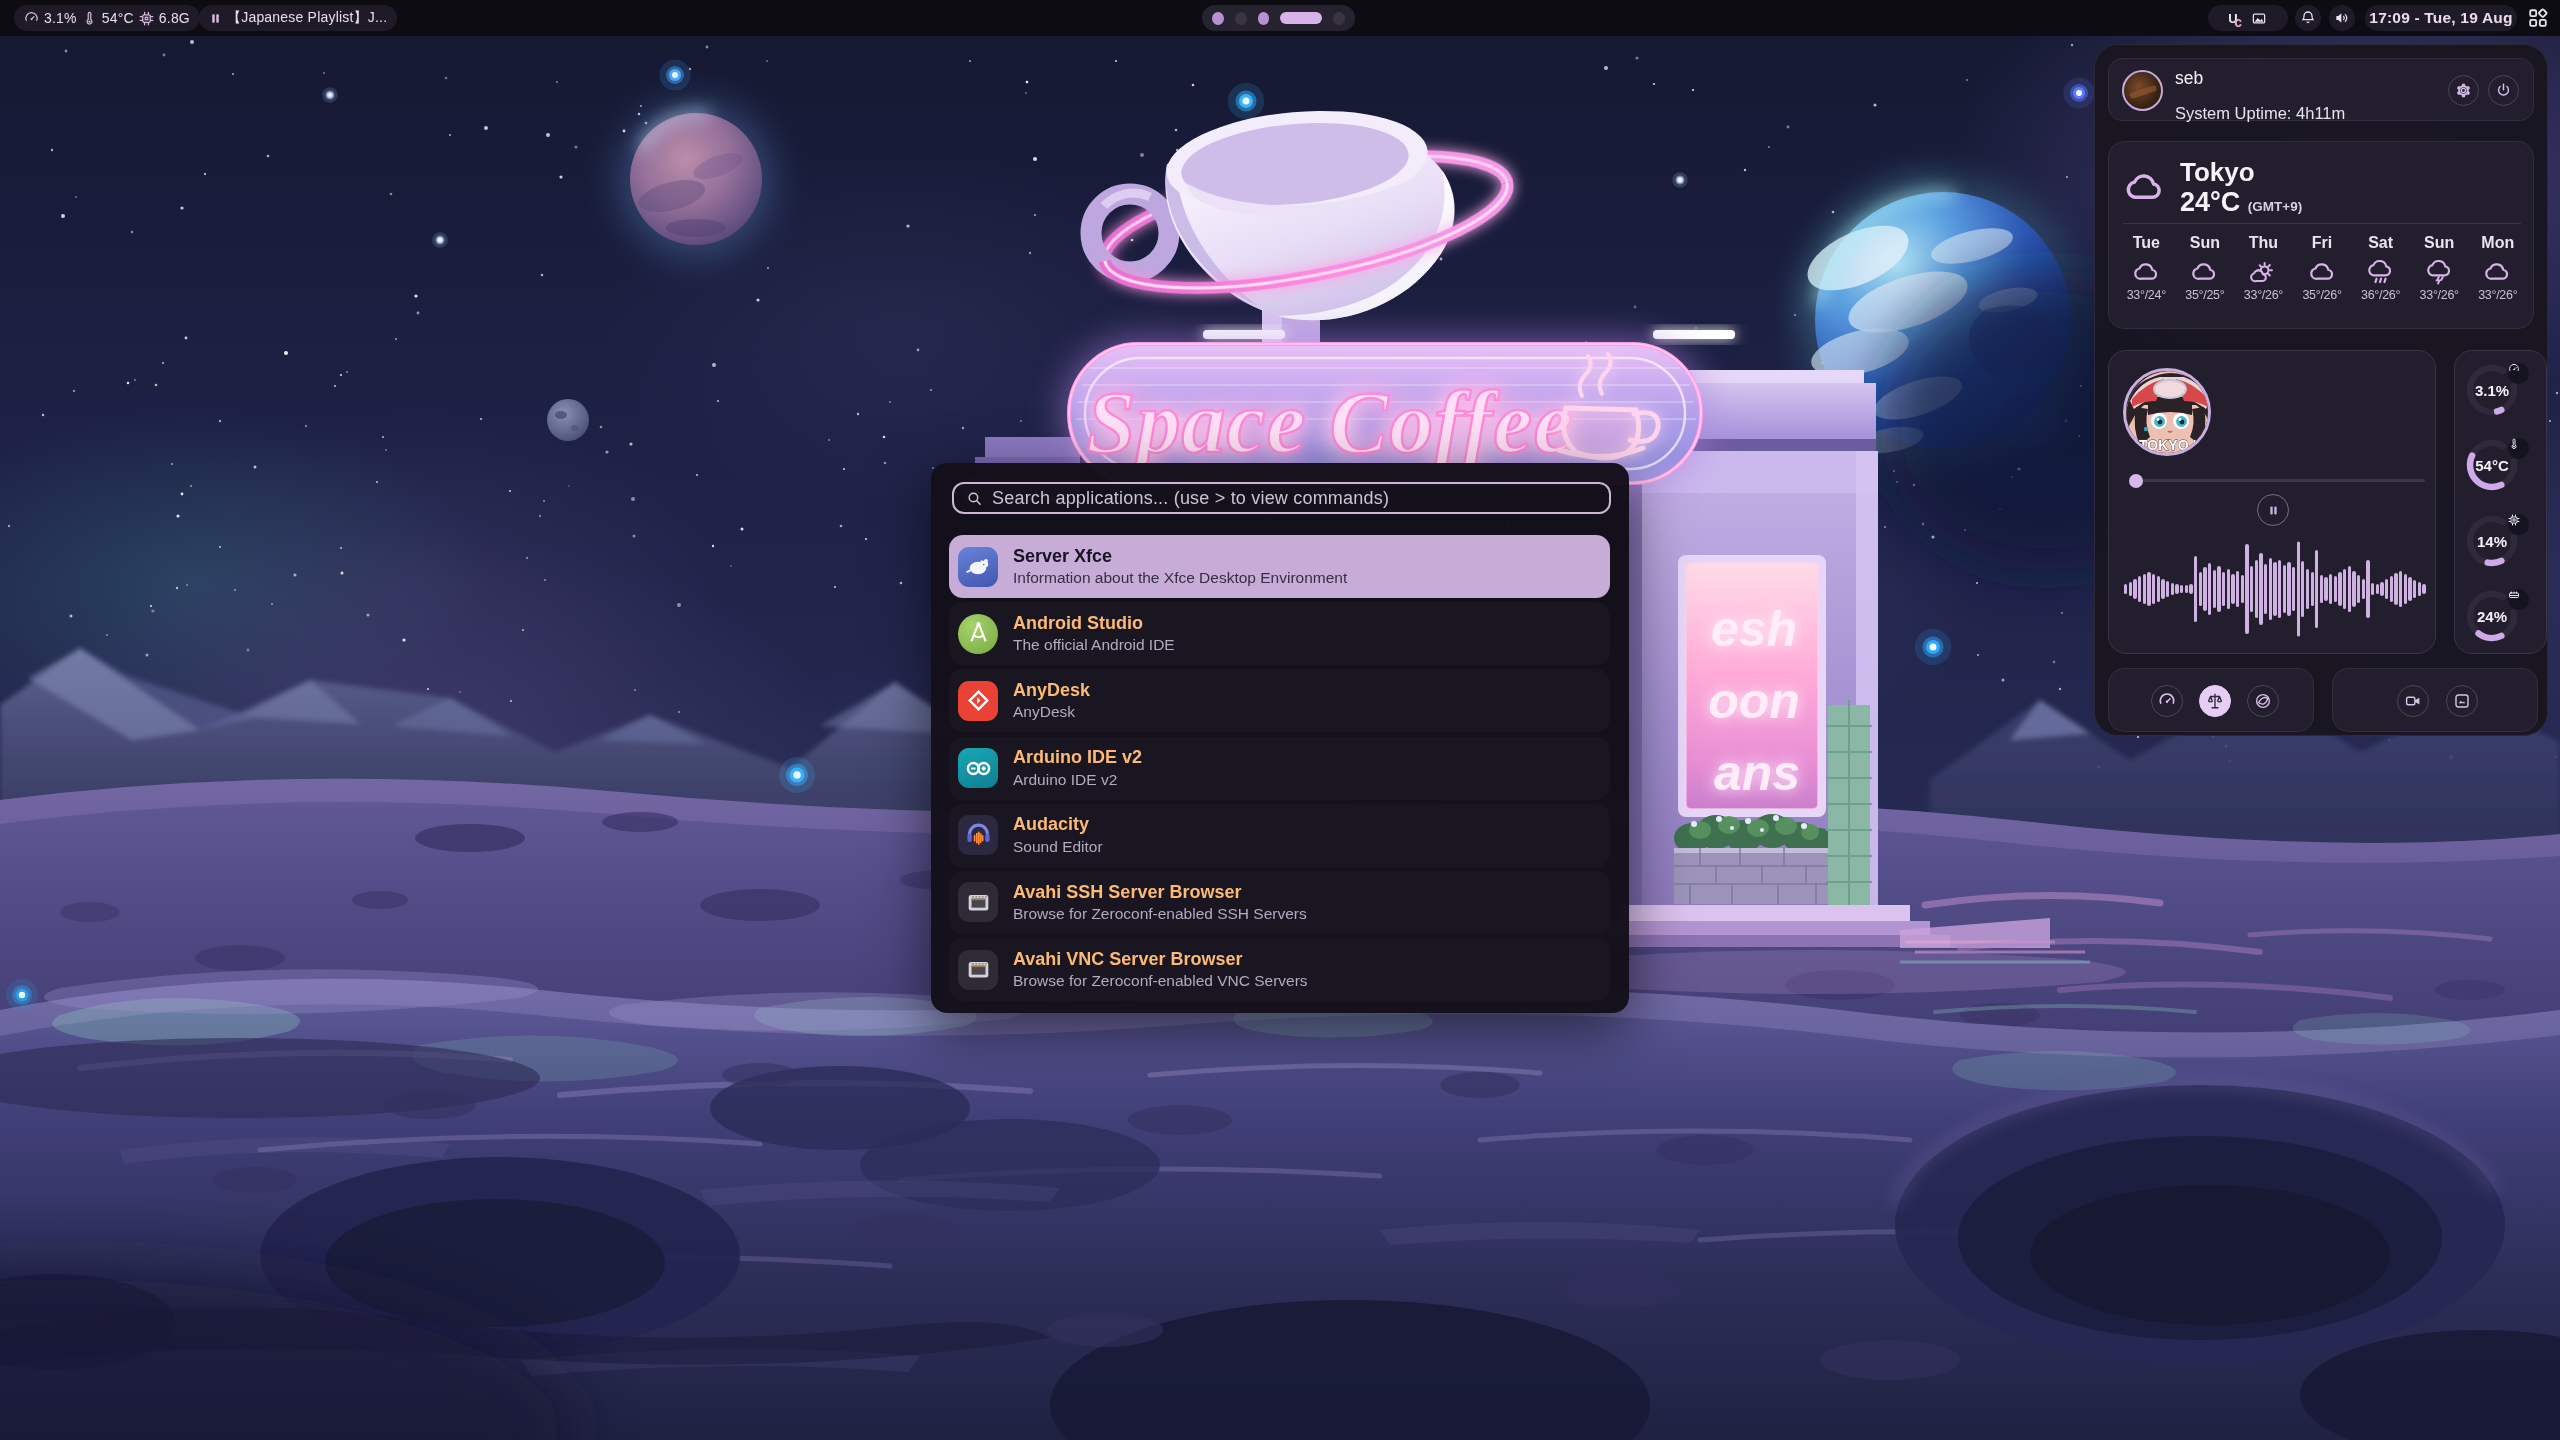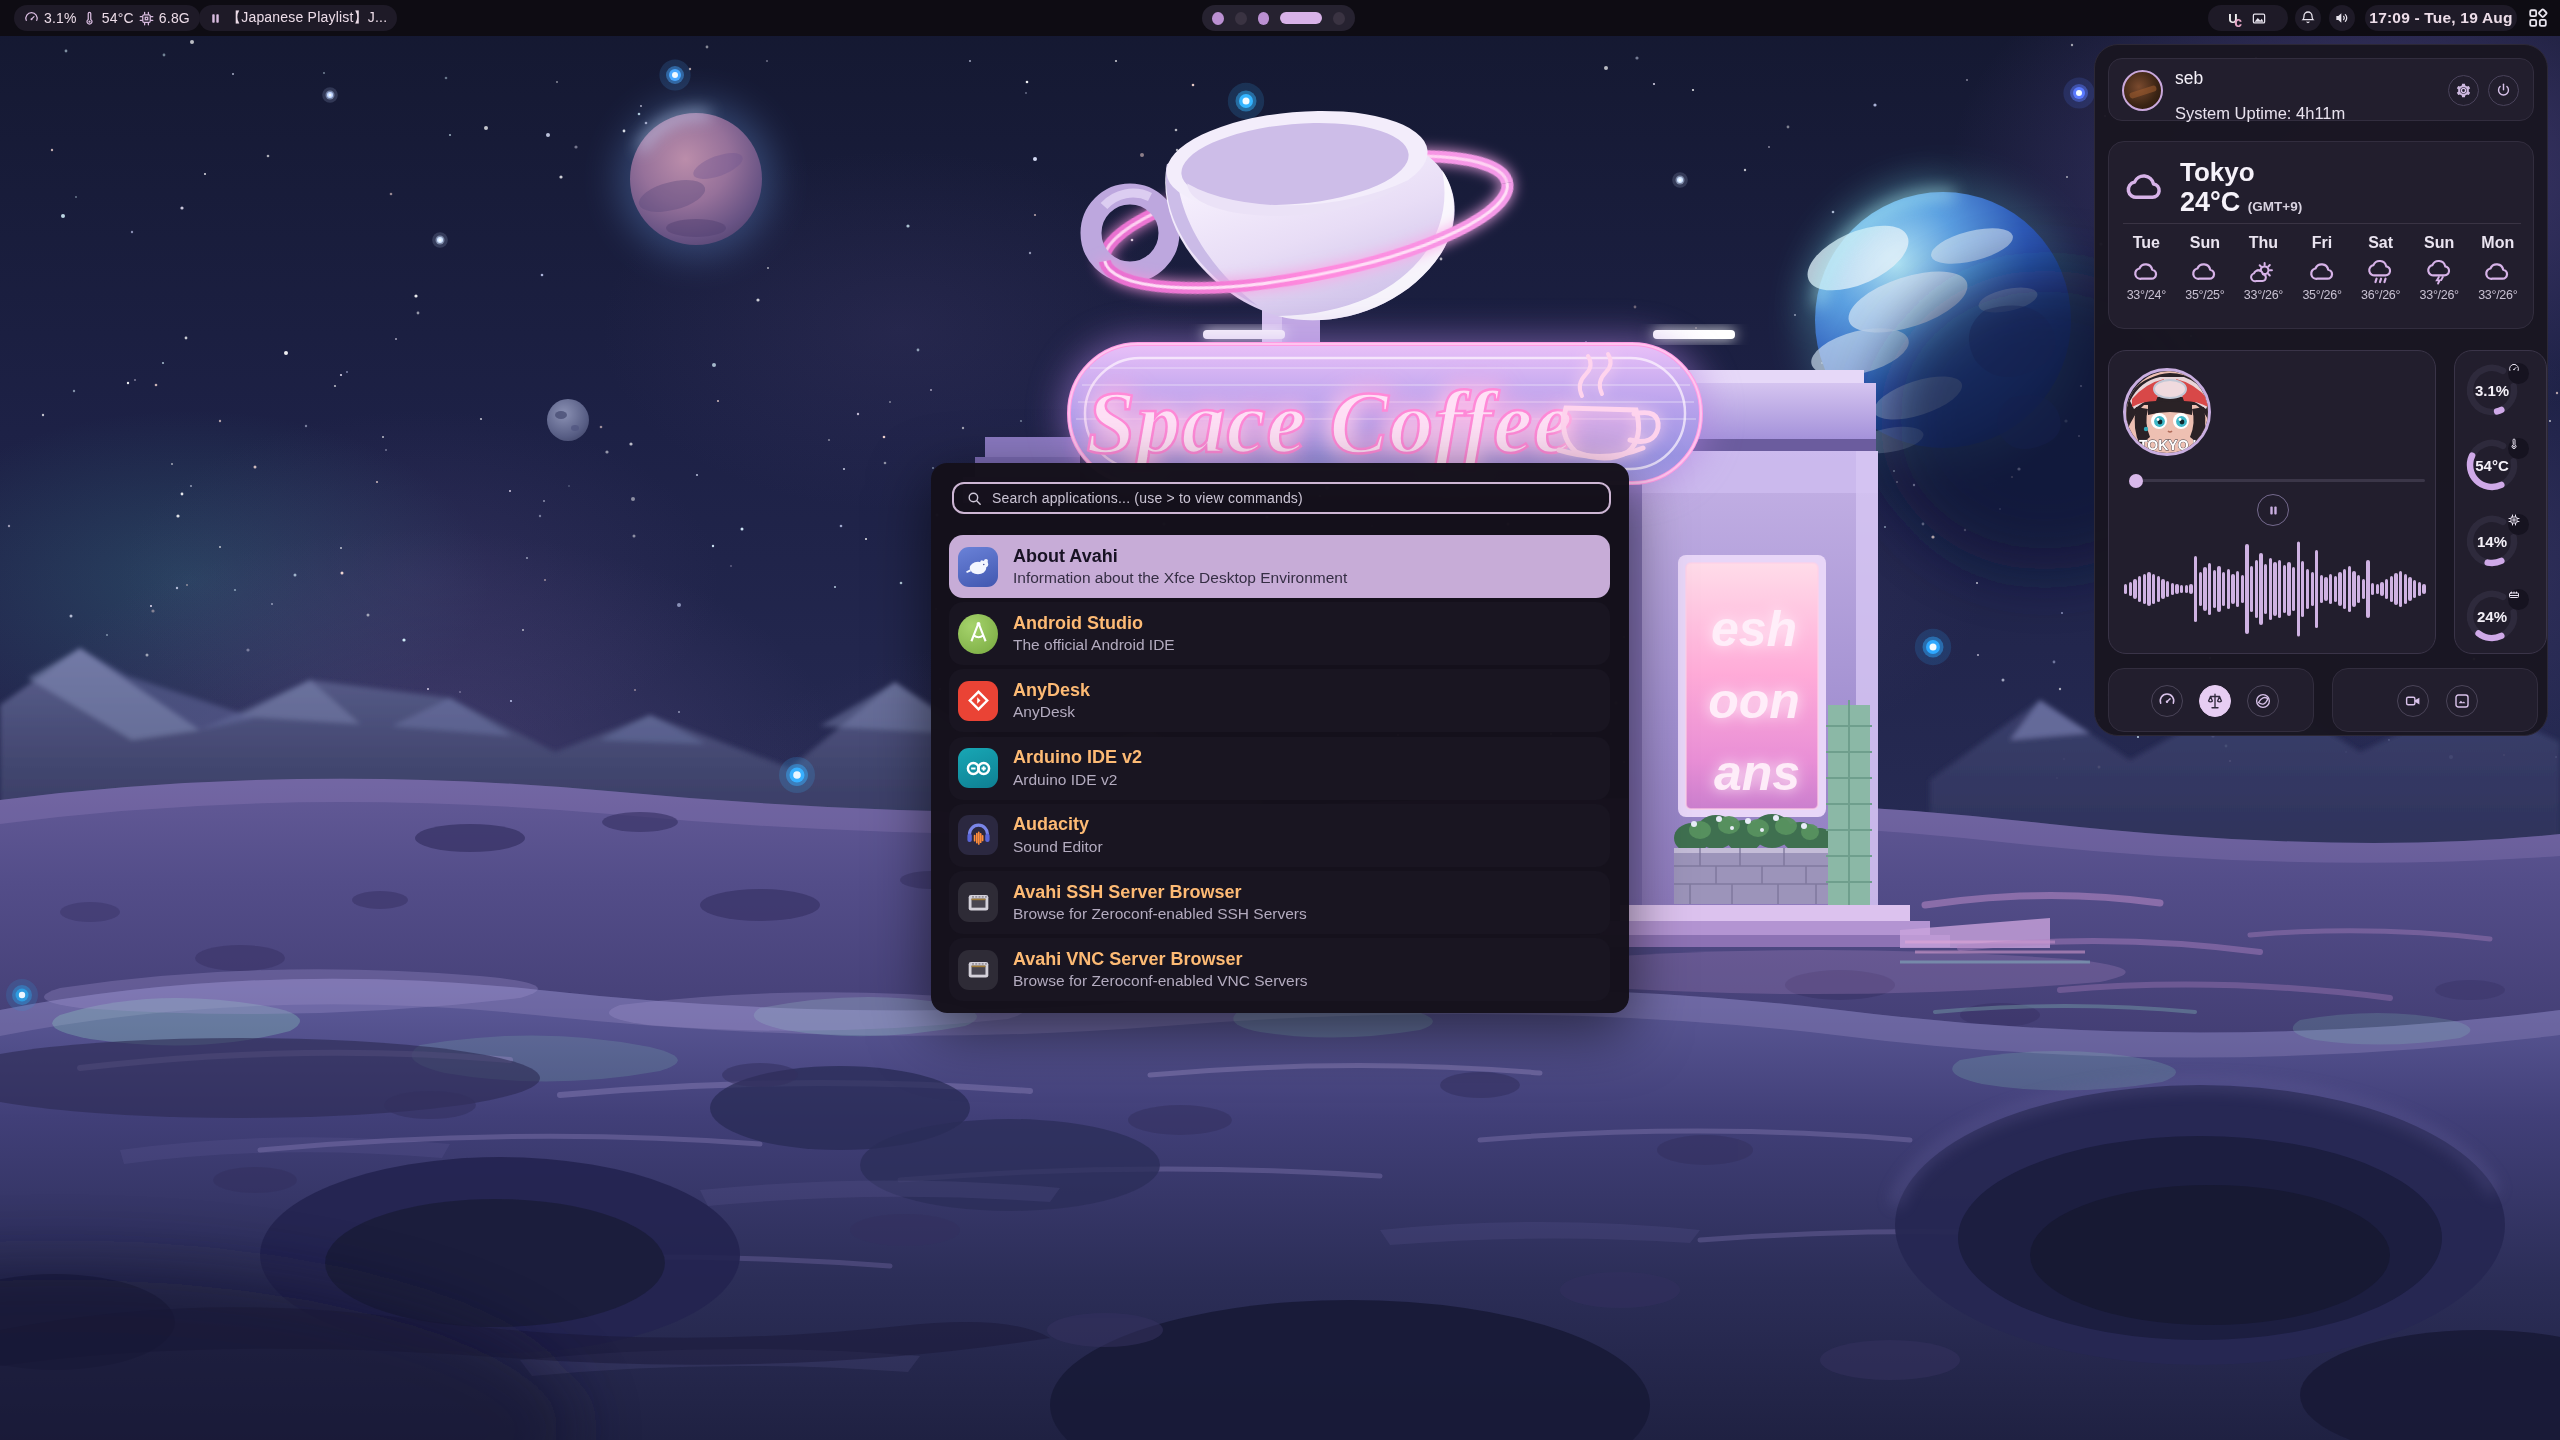--- a/index.html
+++ b/index.html
@@ -15,21 +15,21 @@
 .dot{width:13px;height:13px;border-radius:50%;background:#3a3342}
 .dot.on{background:#bb90d2}
 .wact{width:46px;height:12px;border-radius:6px;background:#d8b2e8}
 .cbtn{position:absolute;top:5px;width:26px;height:26px;border-radius:50%;background:#1e1a27;display:flex;align-items:center;justify-content:center}
 .cbtn svg{width:16px;height:16px}
 .gridico{position:absolute;left:2527px;top:7px;width:22px;height:22px}
 
 #dialog{position:absolute;left:931px;top:463px;width:698px;height:550px;background:rgba(20,16,26,0.985);border-radius:16px;box-shadow:0 18px 60px rgba(0,0,0,0.55)}
 #search{position:absolute;left:21px;top:19px;width:659px;height:32px;border:2px solid #cdb6d4;border-radius:12px;display:flex;align-items:center;padding:0 12px;gap:9px;color:#cbc4d4}
 #search svg{width:17px;height:17px}
-#search span{font-size:14px;letter-spacing:0.2px}
+#search span{font-size:18px;letter-spacing:0.2px}
 #rows{position:absolute;left:18px;top:72px;width:661px}
 .row{height:63px;margin-bottom:4.2px;border-radius:14px;background:#191521;display:flex;align-items:center;padding:0 0 0 9px}
 .row.sel{background:#c7acd7}
 .ric{width:40px;height:40px;border-radius:11px;display:inline-flex;align-items:center;justify-content:center;flex:none}
 .ric svg{width:31px;height:31px}
 .rtxt{margin-left:15px}
 .rt{font-size:18px;font-weight:bold;color:#fdba74;line-height:1.3}
 .rs{font-size:15.5px;color:#b3abbf;line-height:1.32}
 .sel .rt{color:#181224}
 .sel .rs{color:#352e44}
@@ -1006,21 +1006,21 @@
               <ellipse cx="11.6" cy="13.2" rx="6.4" ry="4.8"></ellipse>
               <ellipse cx="16.4" cy="10.2" rx="3.1" ry="2.7"></ellipse>
               <circle cx="17.8" cy="7.6" r="1.5"></circle>
               <circle cx="14.6" cy="8.4" r="1.2"></circle>
               <path d="M5.6 14.2 2.4 15.8l.6 1.2 3.2-1.4z"></path>
               <circle cx="16.1" cy="10.4" r=".55" fill="#39418f"></circle>
             </g>
           </svg>
         </span>
         <div class="rtxt">
-          <div class="rt">About Avahi</div>
+          <div class="rt">Server Xfce</div>
           <div class="rs">Information about the Xfce Desktop Environment</div>
         </div>
       </div>
       <div class="row">
         <span class="ric" style="border-radius:50%;background:radial-gradient(circle at 35% 30%,#a6d36c,#77a93f)">
           <svg viewBox="0 0 24 24" fill="none" stroke="#fff" stroke-width="1.6">
             <path d="M12 4l5.5 14M12 4L6.5 18M8.3 13.4c2.2 1.8 5.2 1.8 7.4 0"></path>
             <circle cx="12" cy="4.6" r="1.5" fill="#fff" stroke="none"></circle>
           </svg>
         </span>

